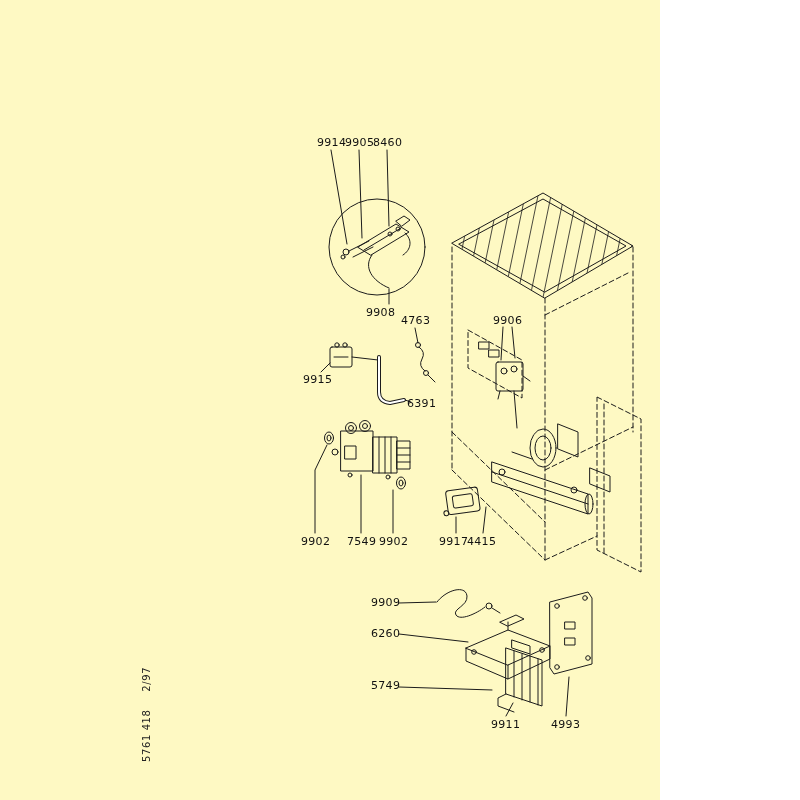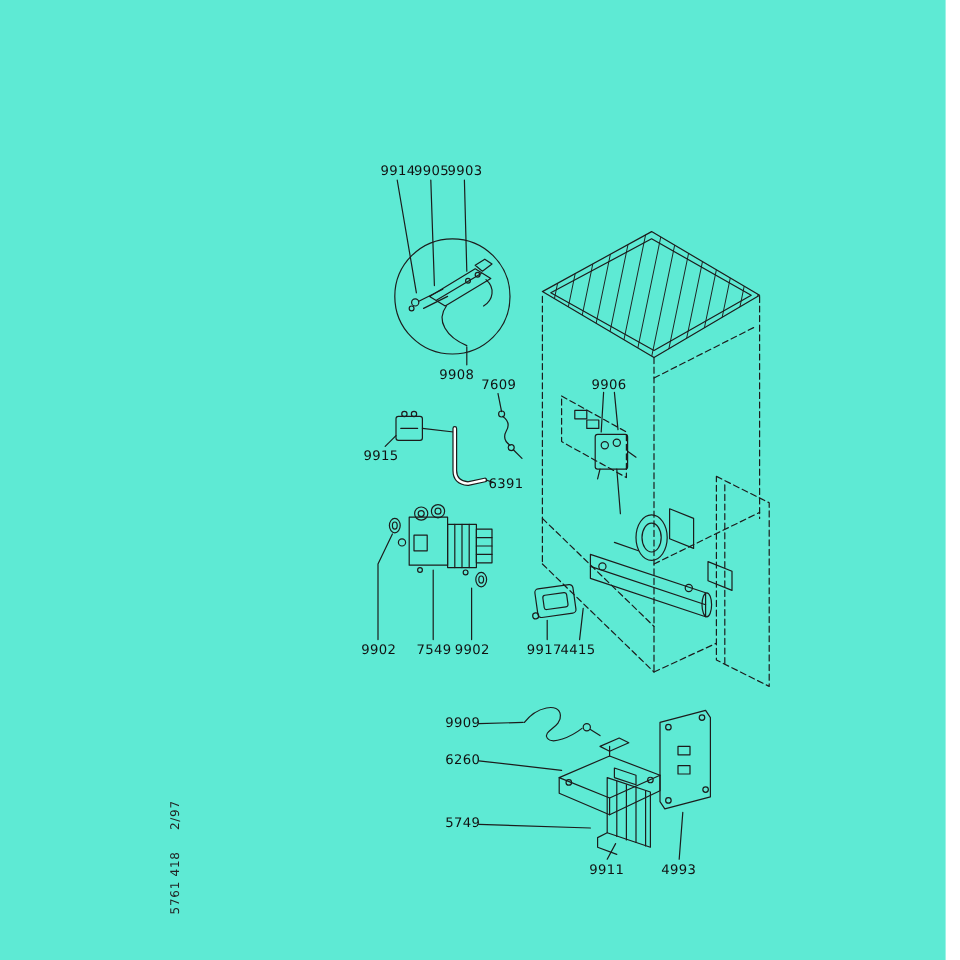--- a/index.html
+++ b/index.html
@@ -1,20 +1,20 @@
 <!DOCTYPE html>
 <html><head>
 <meta charset="utf-8">
 <style>
   html, body { margin: 0; padding: 0; background: #ffffff; }
   #page {
     position: relative;
-    width: 788px;
+    width: 660px;
     height: 800px;
-    background: #5eead4;
+    background: #fef9c3;
     overflow: hidden;
     font-family: "DejaVu Sans", sans-serif;
     text-align: right;
   }
   #drawing {
     position: absolute;
     left: 0; top: 0;
   }
   .part-label {
     position: absolute;
@@ -215,23 +215,23 @@
         <path d="M399,687 L492,690"></path>
         <path d="M506,716 L513,703"></path>
         <path d="M566,716 L569,677"></path>
       </g>
 
     </g>
   </svg>
 
   <span class="part-label" style="left:317px;top:137px">9914</span>
   <span class="part-label" style="left:345px;top:137px">9905</span>
-  <span class="part-label" style="left:373px;top:137px">9903</span>
+  <span class="part-label" style="left:373px;top:137px">8460</span>
   <span class="part-label" style="left:366px;top:307px">9908</span>
-  <span class="part-label" style="left:401px;top:315px">7609</span>
+  <span class="part-label" style="left:401px;top:315px">4763</span>
   <span class="part-label" style="left:493px;top:315px">9906</span>
   <span class="part-label" style="left:303px;top:374px">9915</span>
   <span class="part-label" style="left:407px;top:398px">6391</span>
   <span class="part-label" style="left:301px;top:536px">9902</span>
   <span class="part-label" style="left:347px;top:536px">7549</span>
   <span class="part-label" style="left:379px;top:536px">9902</span>
   <span class="part-label" style="left:439px;top:536px">9917</span>
   <span class="part-label" style="left:467px;top:536px">4415</span>
   <span class="part-label" style="left:371px;top:597px">9909</span>
   <span class="part-label" style="left:371px;top:628px">6260</span>

